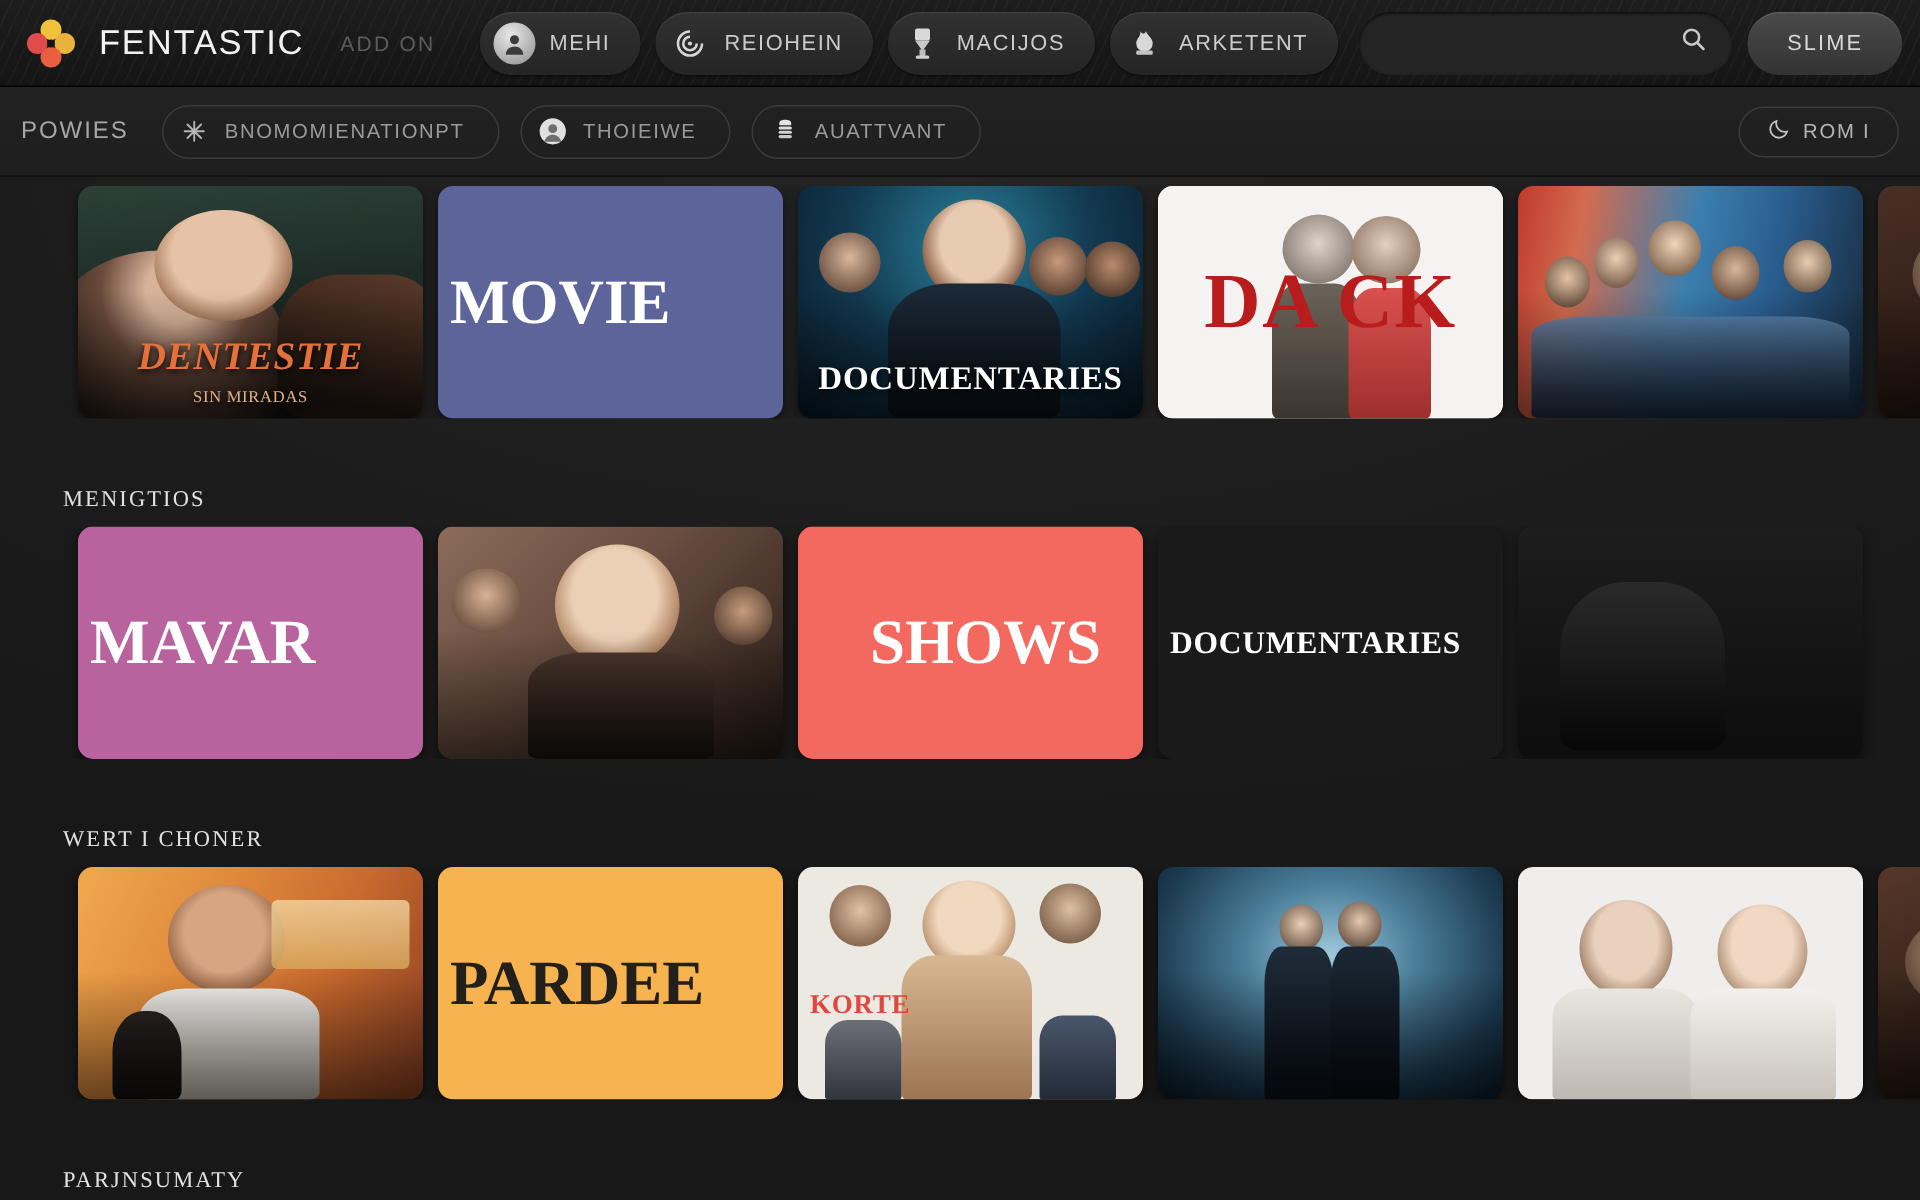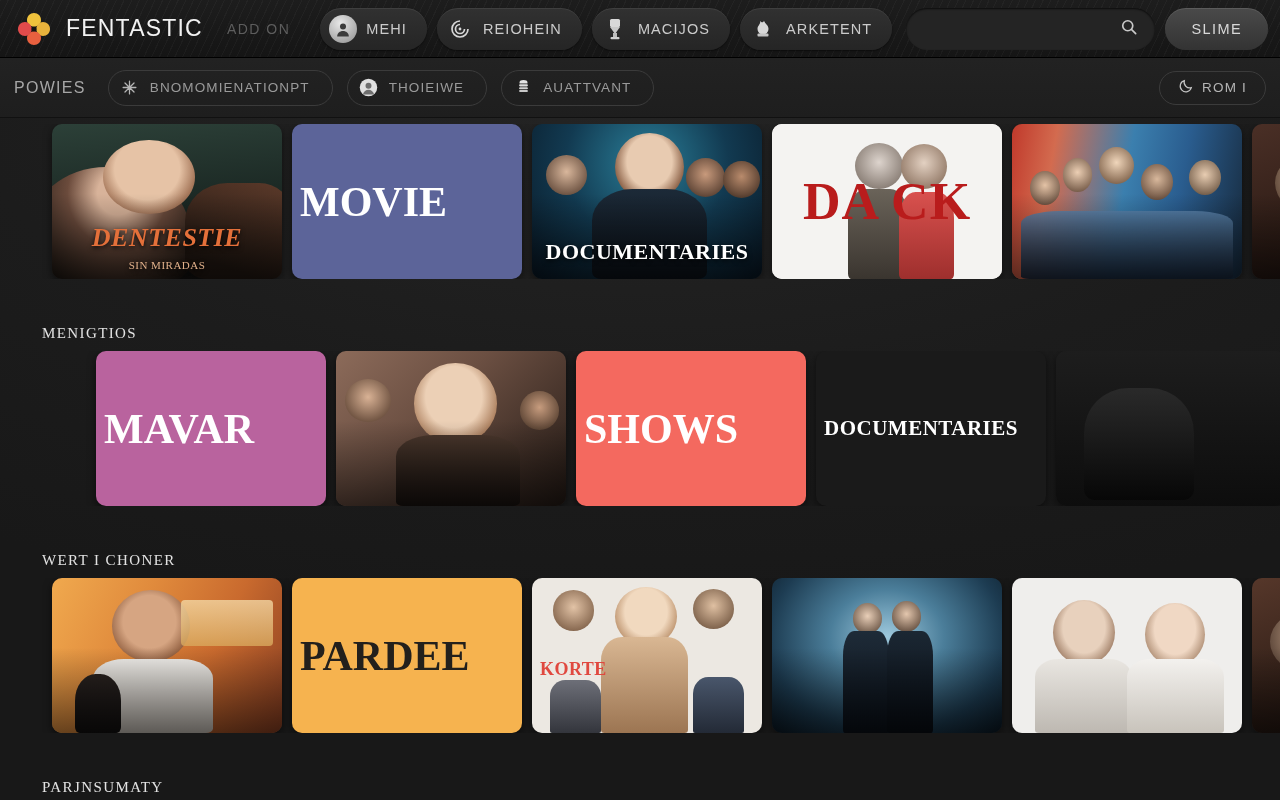--- a/index.html
+++ b/index.html
@@ -519,36 +519,36 @@
 
     </div>
   </div>
 
   <div class="rowgap"></div>
 
   <div class="section">
     <div class="section-title">MENIGTIOS</div>
     <div class="rail">
 
-      <div class="card flat" style="background:#b9639e;margin-left:44px;">
+      <div class="card flat" style="background:#b9639e;">
         <div class="flat-label" style="color:#ffffff;">MAVAR</div>
       </div>
 
 
       <div class="card">
         <div class="poster" style="background:linear-gradient(135deg,#8c6b5a 0%, #6b4f42 40%, #241a15 100%);">
           <div class="head" style="left:34%;top:8%;width:36%;height:52%;background:radial-gradient(ellipse at 48% 42%,#ecd0b6 0 46%,#a87a58 76%,#3d2a1f 100%);"></div>
           <div class="fig" style="left:26%;bottom:0;width:54%;height:46%;background:linear-gradient(180deg,#4b382d,#1a1310);border-radius:30% 30% 6% 6%;"></div>
           <div class="head" style="left:4%;top:18%;width:20%;height:28%;background:radial-gradient(circle at 50% 42%,#d9b295,#4a3224);"></div>
           <div class="head" style="right:3%;top:26%;width:17%;height:25%;background:radial-gradient(circle at 50% 42%,#c79c7e,#3c2a1e);"></div>
         </div>
         <div class="vig"></div>
       </div>
 
-      <div class="card flat" style="background:#f4695f;">
+      <div class="card flat" style="background:#f4695f;padding-left:40px;">
         <div class="flat-label" style="color:#ffffff;">SHOWS</div>
       </div>
 
       <div class="card flat" style="background:#1a1a1a;">
         <div class="flat-label small" style="color:#ffffff;">DOCUMENTARIES</div>
       </div>
 
       <div class="card">
         <div class="poster" style="background:linear-gradient(180deg,#1d1d1d 0%, #0d0d0d 100%);">
           <div class="fig" style="left:12%;bottom:4%;width:48%;height:72%;background:linear-gradient(180deg,#2a2a2a,#070707);border-radius:40% 40% 10% 10%;"></div>

